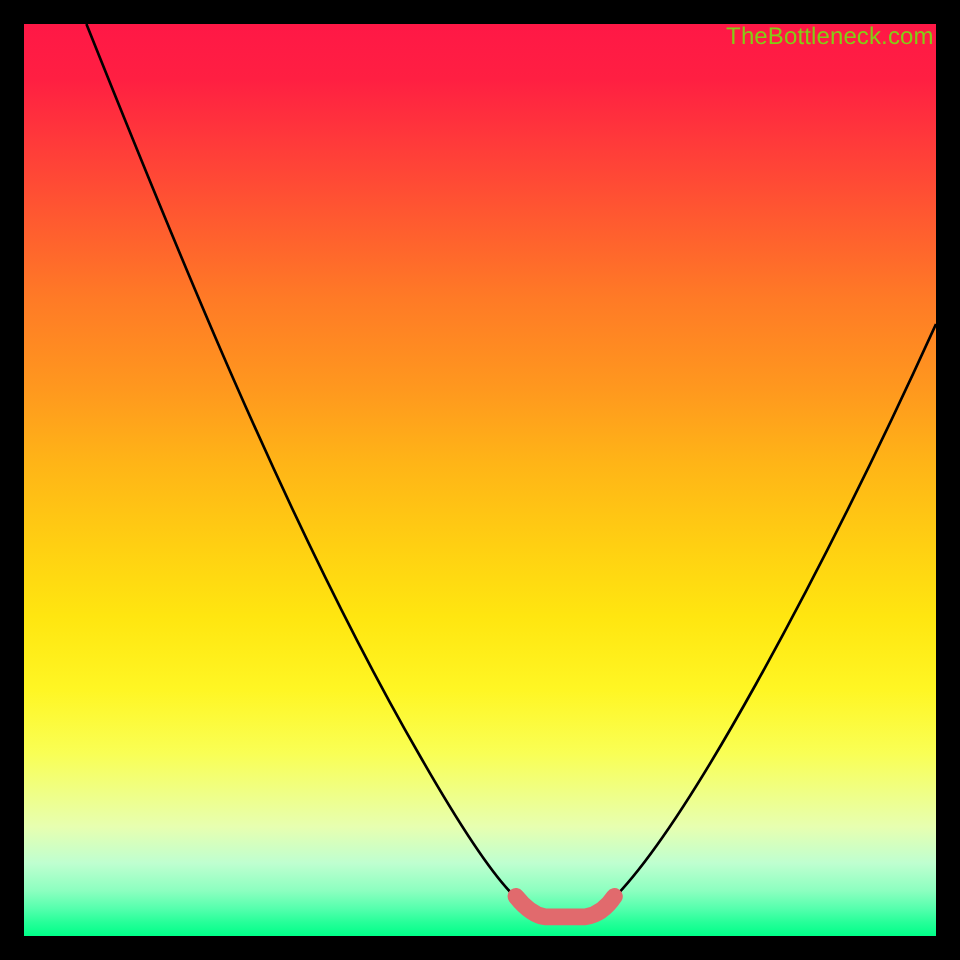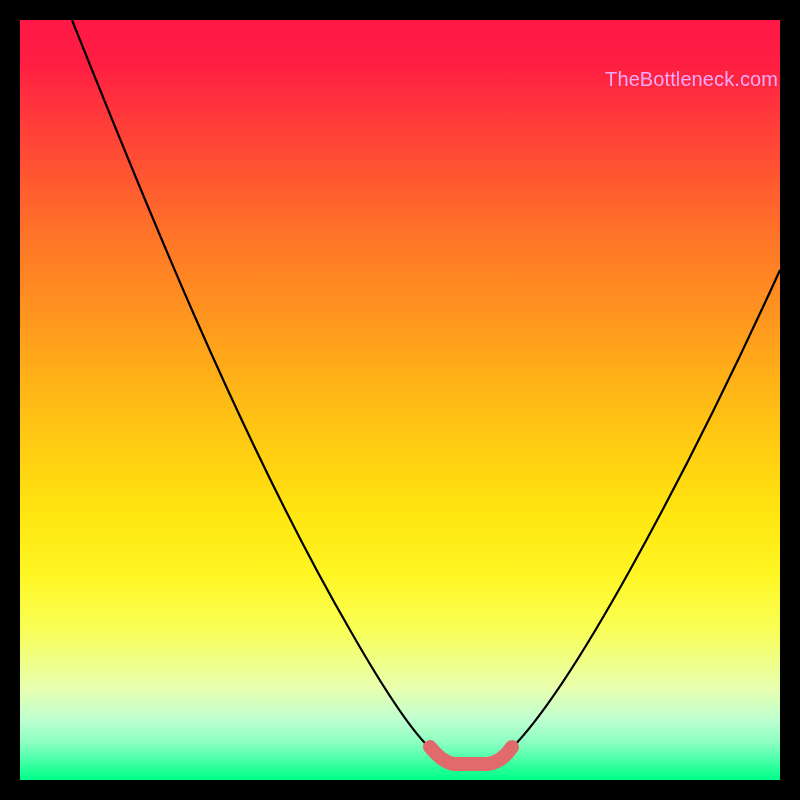--- a/index.html
+++ b/index.html
@@ -40,26 +40,25 @@
       #55ffad 97%,
       #26ff99 98.5%,
       #00ff88 100%
     );
     overflow: hidden;
   }
   .watermark {
     position: absolute;
     top: 20px;
     right: 22px;
-    color: #f0abfc;
+    color: #84cc16;
     font-size: 20px;
     font-weight: 500;
     letter-spacing: 0.1px;
     user-select: none;
-    margin-top: 48px;
   }
   svg.curves {
     position: absolute;
     left: 0;
     top: 0;
     width: 760px;
     height: 760px;
     overflow: visible;
   }
   .curve-black {

